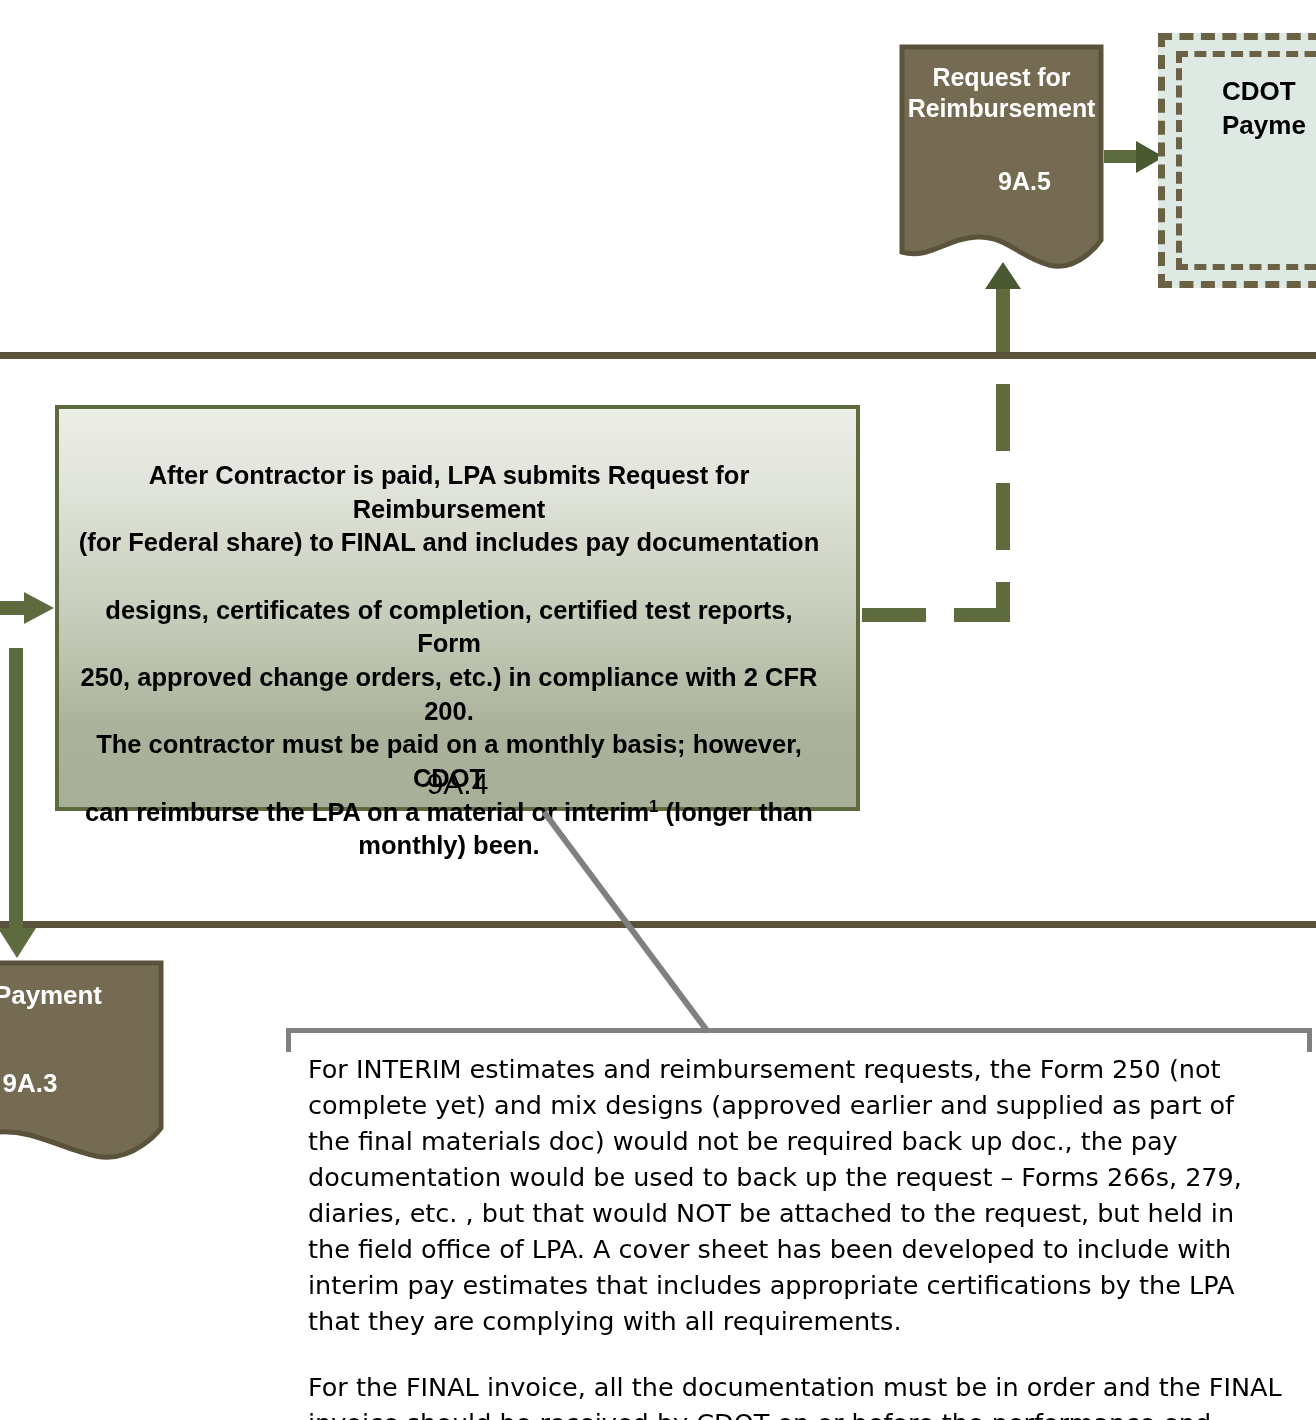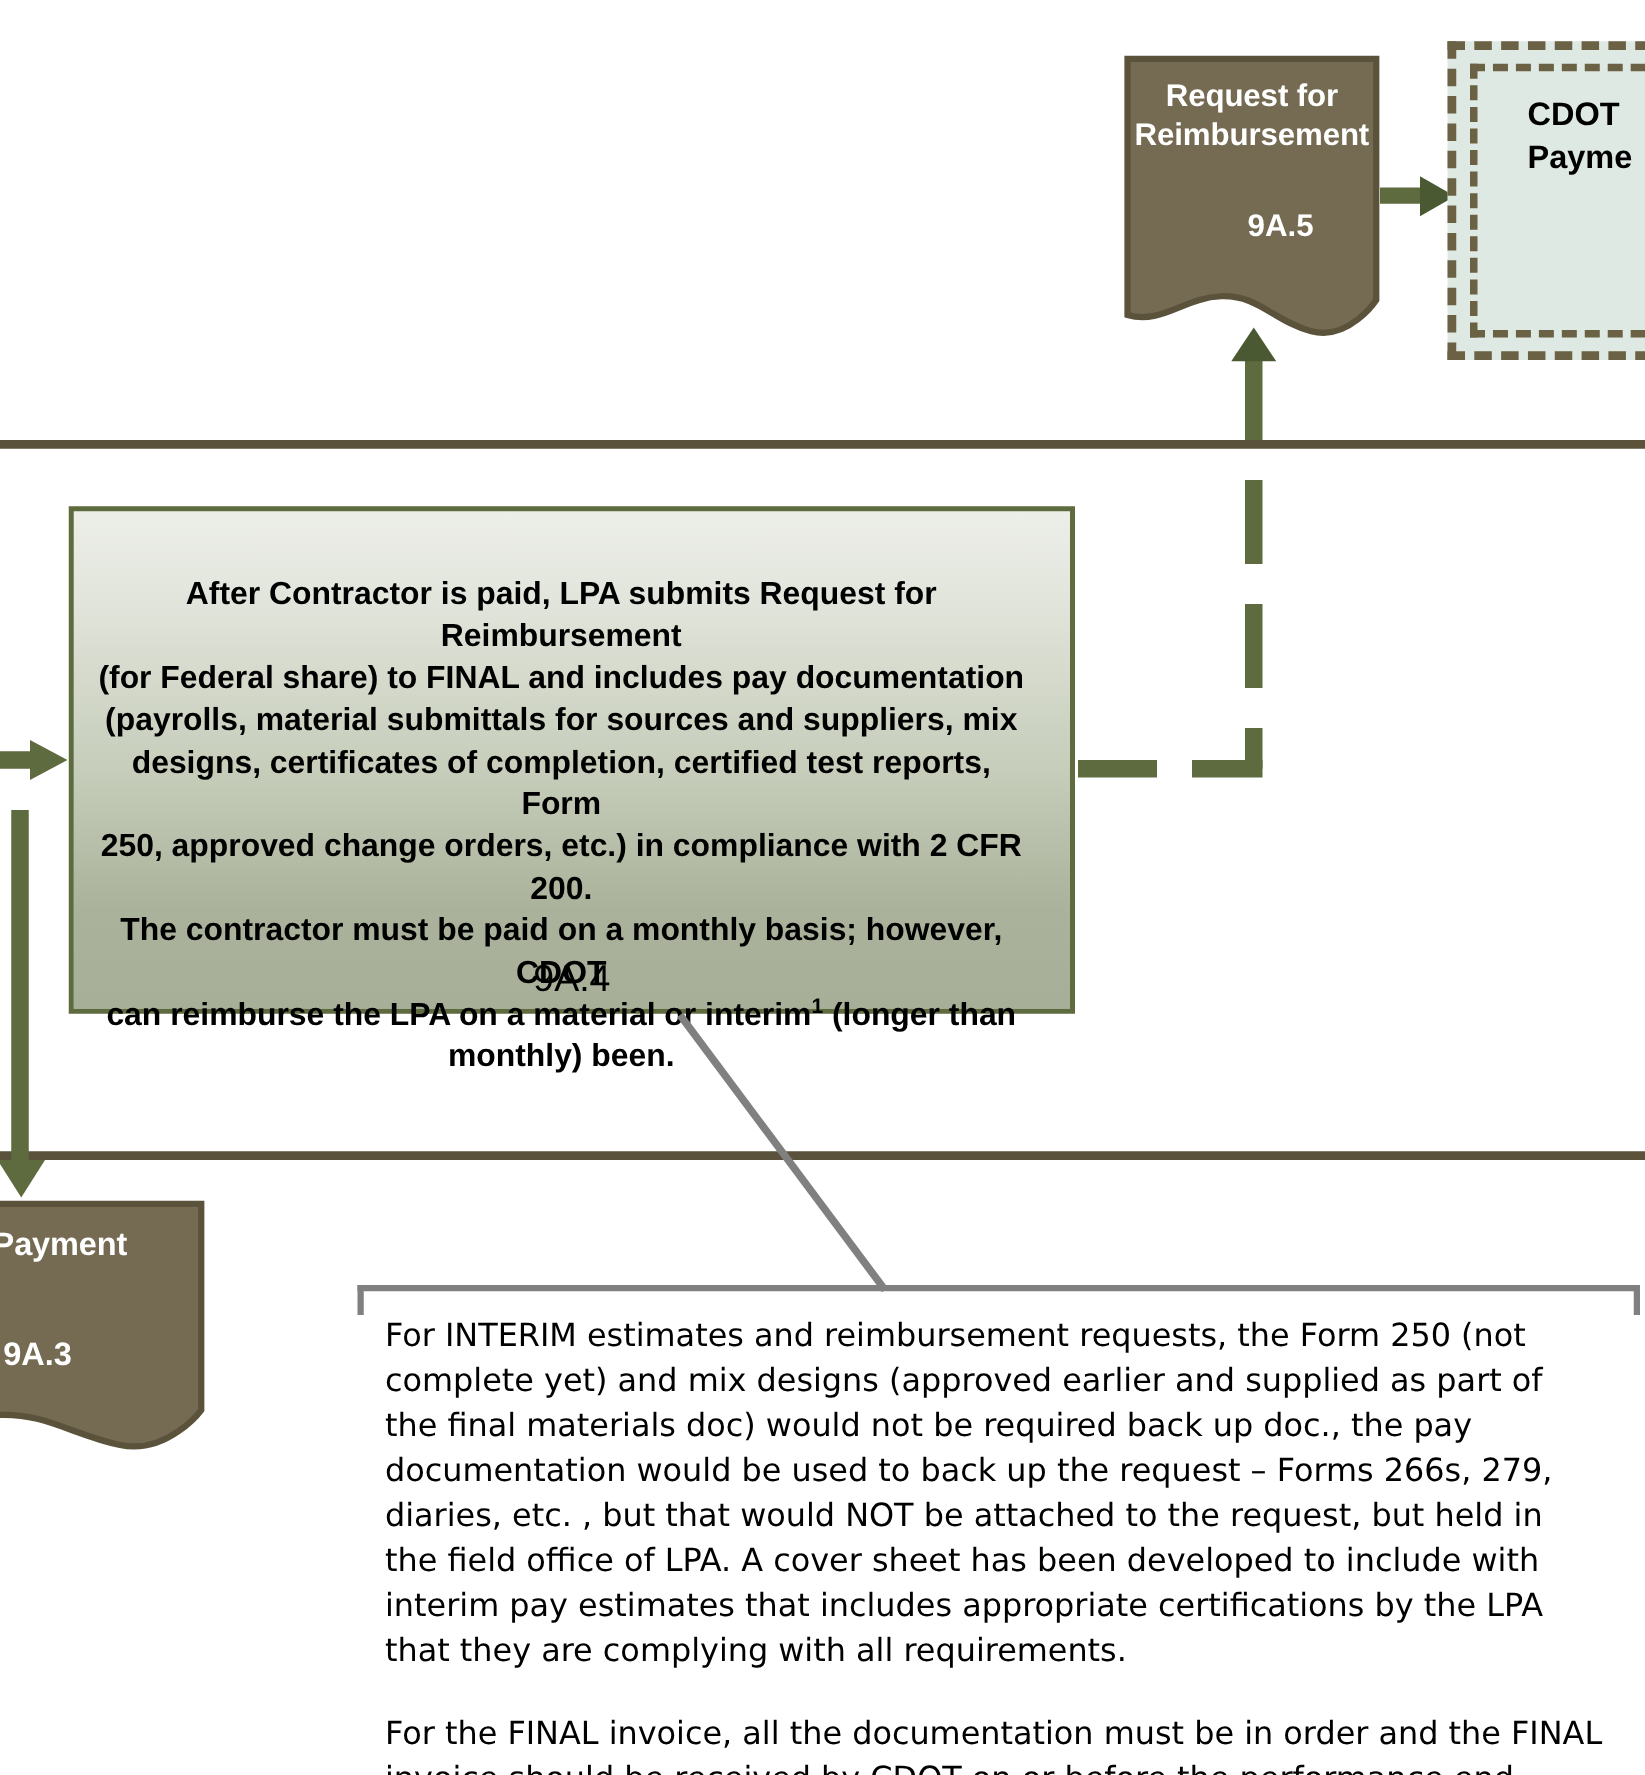--- a/index.html
+++ b/index.html
@@ -329,21 +329,21 @@
   <div class="conn-dash-seg" id="conn-9a4-to-9a5-vert"></div>
   <div id="conn-9a4-to-9a5-arrow"></div>
 
   <div id="conn-into-9a4-shaft"></div>
   <div id="conn-into-9a4-head"></div>
 
   <div id="box-reimbursement-process">
     <div class="proc-body">
       <span>After Contractor is paid, LPA submits Request for Reimbursement</span><br>
       <span>(for Federal share) to FINAL and includes pay documentation</span><br>
-      <span>(payrolls, material submittals for sources and suppliers, mix</span><br>
+      <br>
       <span>designs, certificates of completion, certified test reports, Form</span><br>
       <span>250,  approved change orders, etc.) in compliance with 2 CFR 200.</span><br>
       <span>The contractor must be paid on a monthly basis; however, CDOT</span><br>
       <span>can reimburse the LPA on a material or interim</span><sup>1</sup><span>  (longer than</span><br>
       <span>monthly) been.</span>
     </div>
     <div class="proc-code">9A.4</div>
   </div>
 
   <div id="conn-left-vert"></div>

